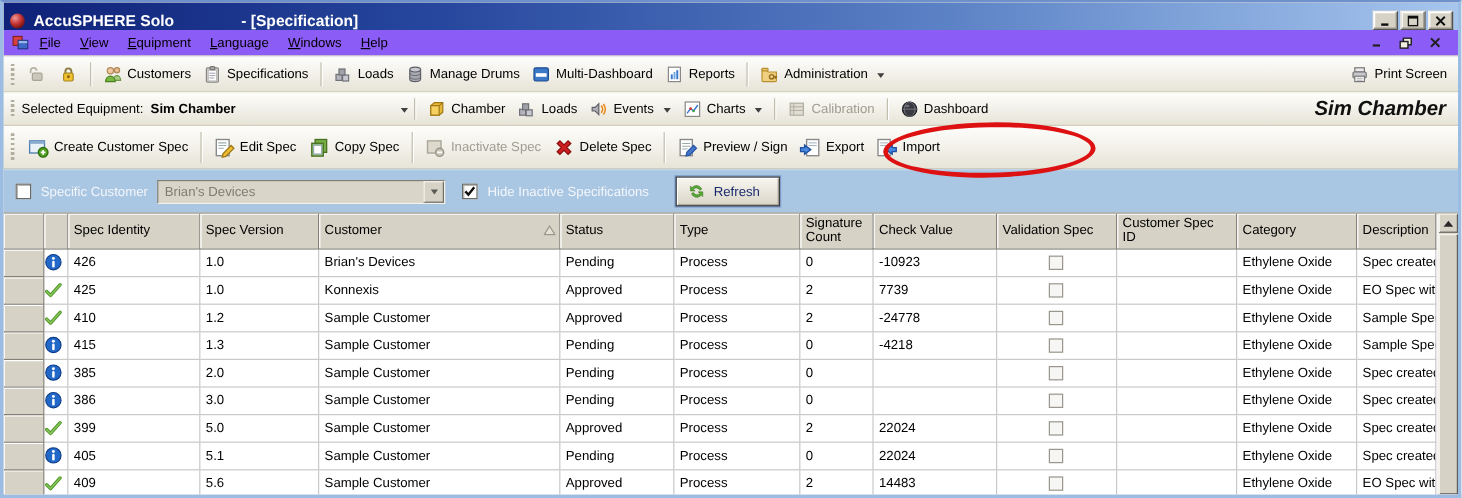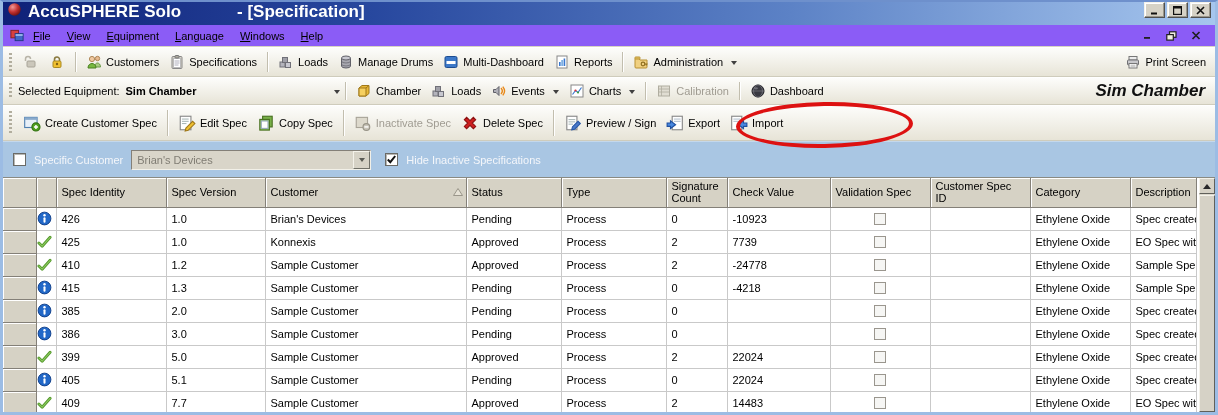--- a/index.html
+++ b/index.html
@@ -1,22 +1,22 @@
 <!DOCTYPE html>
 <html><head>
 <meta charset="utf-8">
 <style>
   *{box-sizing:border-box;margin:0;padding:0;}
   body{width:1218px;height:415px;font-family:"Liberation Sans",sans-serif;font-size:11px;color:#000;background:#fff;}
   .window{position:relative;width:1218px;height:415px;border:3px solid #9cbce4;border-top:2px solid #6e90cc;background:#ece9d8;overflow:hidden;}
 
   
-  .titlebar{height:23px;display:flex;align-items:flex-start;padding:0 4px;
+  .titlebar{height:23px;display:flex;align-items:flex-end;padding:0 4px;
     background:linear-gradient(to right,#0f2178 0%,#27479e 30%,#5c82c6 65%,#a6c6ee 100%);
-    color:#fff;font-weight:bold;font-size:17px;}
+    color:#fff;font-weight:bold;font-size:13px;}
   .titlebar .tapp{margin-left:6px;}
   .titlebar .tdoc{margin-left:56px;}
   .tb-ctrls{margin-left:auto;display:flex;}
   .win-btn{width:21px;height:16px;margin-left:2px;background:#d6d2c6;
     border:1px solid;border-color:#f4f2ea #505050 #505050 #f4f2ea;
     box-shadow:inset -1px -1px 0 #9a968a,inset 1px 1px 0 #fff;
     display:flex;align-items:center;justify-content:center;}
 
   
   .menubar{height:22px;display:flex;align-items:center;background:#8b5cf6;padding:0 6px;border-bottom:1px solid #d8d4c4;}
@@ -376,20 +376,27 @@
       <span class="arrowbtn">
           <span class="dna"></span>
         </span>
     </div>
     <span class="cb" style="margin-left:6px;">
       <svg width="11" height="11" viewBox="0 0 11 11">
           <path d="M1.8 5.5 L4.3 8.2 L9.2 2" fill="none" stroke="#101010" stroke-width="2"></path>
         </svg>
     </span>
     <span class="lbl">Hide Inactive Specifications</span>
+    <div class="refresh-btn">
+      <svg width="15" height="15" viewBox="0 0 16 16">
+        <path d="M12.5 6 A5 5 0 0 0 4 4.6 L2.5 3.4 v4.2 h4.2 L5.1 6.1 A3.4 3.4 0 0 1 10.8 7 z" fill="#58a838" stroke="#3a7820" stroke-width="0.5"></path>
+        <path d="M3.5 10 A5 5 0 0 0 12 11.4 L13.5 12.6 v-4.2 H9.3 l1.6 1.5 A3.4 3.4 0 0 1 5.2 9 z" fill="#58a838" stroke="#3a7820" stroke-width="0.5"></path>
+      </svg>
+      <span>Refresh</span>
+    </div>
   </div>
 
   <div class="tablewrap">
     <table>
         <colgroup>
           <col style="width: 33px;">
           <col style="width: 20px;">
           <col style="width: 110px;">
           <col style="width: 99px;">
           <col style="width: 201px;">
@@ -589,21 +596,21 @@
           </tr>
           <tr>
             <td class="selcell"></td>
             <td class="iconcell">
               <svg width="15" height="15" viewBox="0 0 16 16">
                 <path d="M2 9.5 L5.5 13 L14 3.5" fill="none" stroke="#4f9626" stroke-width="3" stroke-linecap="round" stroke-linejoin="round"></path>
                 <path d="M2 9.5 L5.5 13 L14 3.5" fill="none" stroke="#8cc860" stroke-width="1.2" stroke-linecap="round"></path>
               </svg>
             </td>
             <td>409</td>
-            <td>7.7</td>
+            <td>5.6</td>
             <td>Sample Customer</td>
             <td>Approved</td>
             <td>Process</td>
             <td>2</td>
             <td>14483</td>
             <td class="cbcell"><span class="gridcb"></span></td>
             <td></td>
             <td>Ethylene Oxide</td>
             <td>EO Spec with</td>
           </tr>

